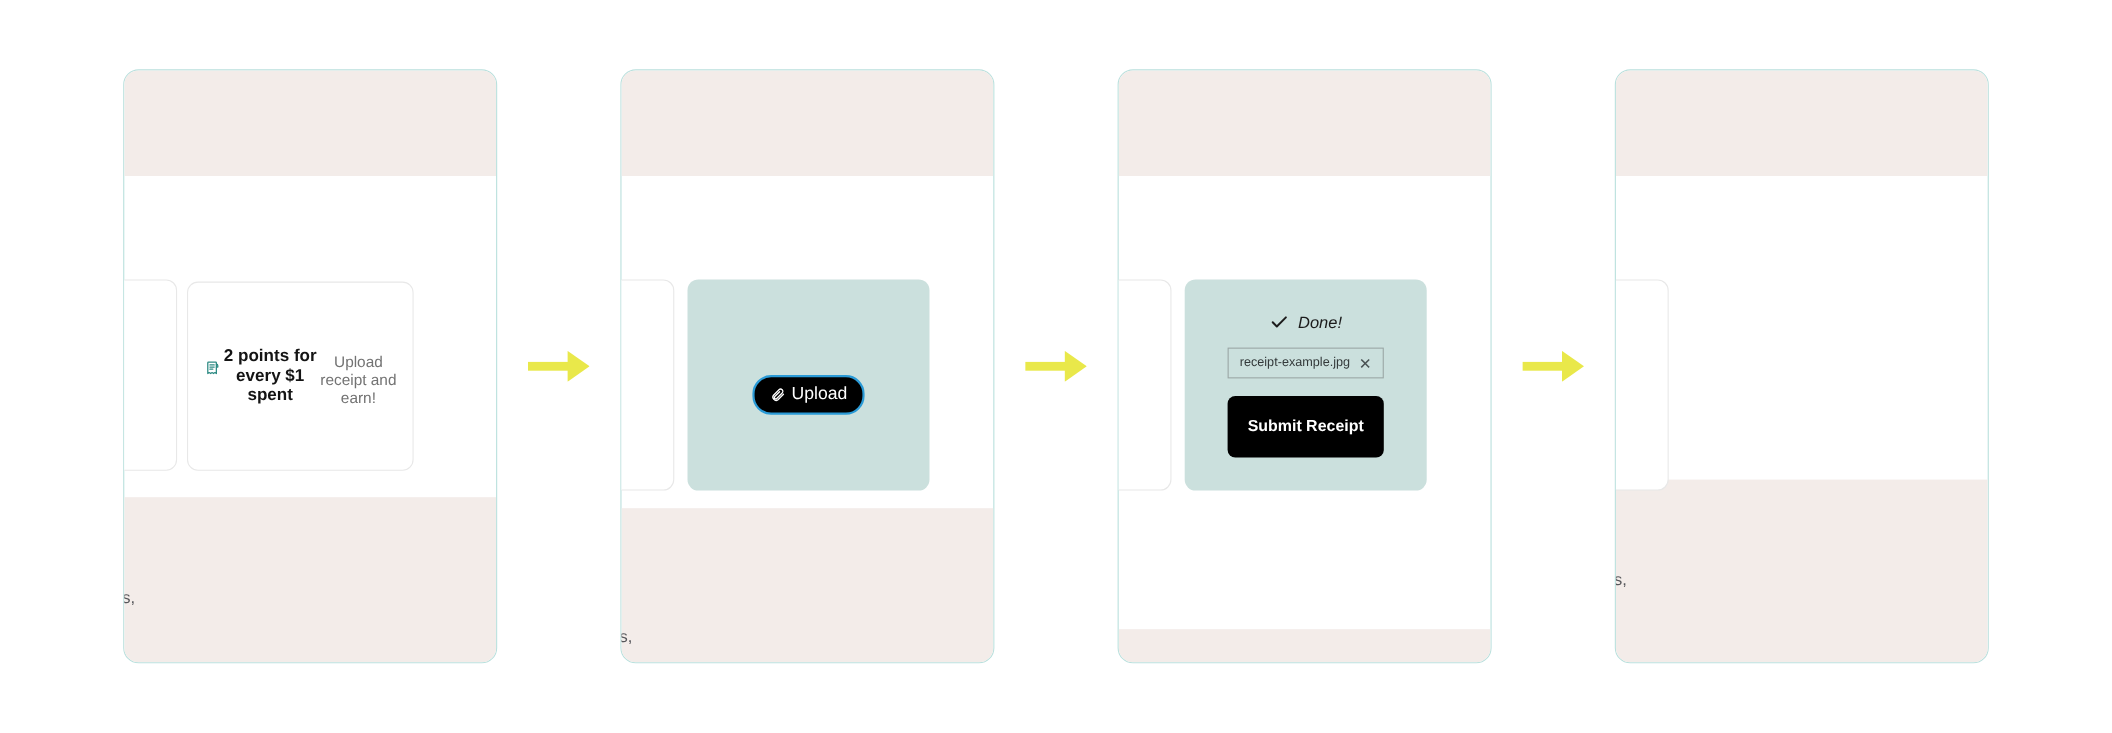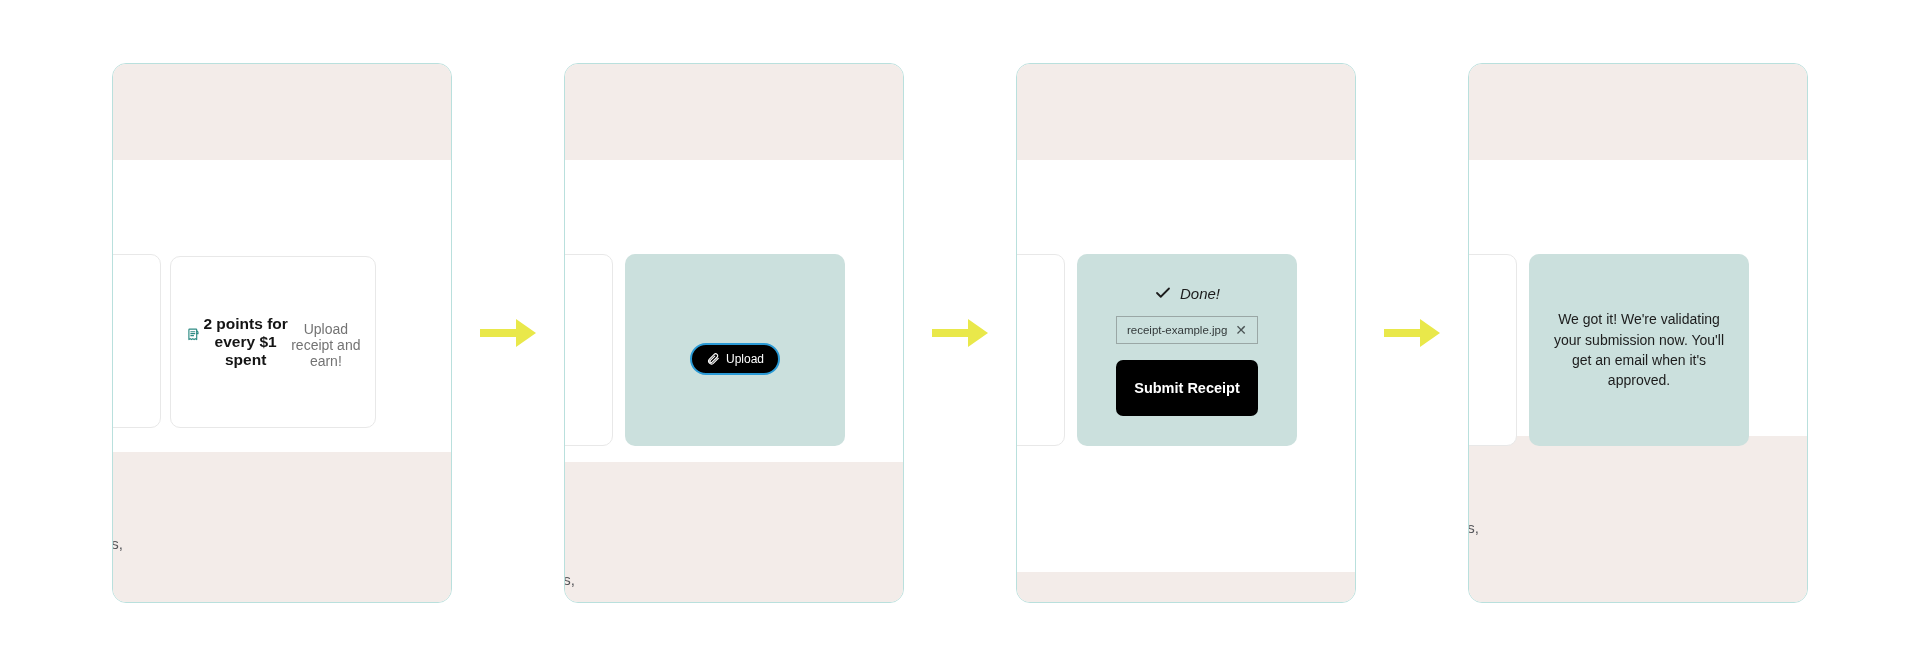--- a/index.html
+++ b/index.html
@@ -91,21 +91,21 @@
   }
   .panel-text { font-size:14px; color:#1c1c1c; line-height:1.45; }
 
   .upload-btn {
     margin-top:18px;
     display:inline-flex; align-items:center; gap:6px;
     background:#000; color:#fff;
     border:2px solid #2a9ad6;
     border-radius:17px;
     padding:7px 14px;
-    font-size:12px; font-weight:500;
+    font-size:16px; font-weight:500;
     cursor:pointer;
   }
 
   .done-row { display:flex; align-items:flex-end; gap:8px; font-size:15px; color:#1c1c1c; margin-bottom:14px;font-style:italic; }
 
   .file-chip {
     width:142px;
     display:flex; align-items:center; justify-content:space-between;
     border:1px solid #9aa7a5;
     background:#cbe0dd;
@@ -214,16 +214,13 @@
       </g>
     </svg>
 </div>
 
 <div class="frame f4">
   <div class="band top"></div>
   <div class="band bottom"></div>
   <div class="ghost-card"></div>
   <span class="bg-text">ts,</span>
 
-  <div class="panel">
-    <div class="panel-text">We got it! We're validating your submission now. You'll get an email when it's approved.</div>
-  </div>
 </div>
 
 </body></html>

